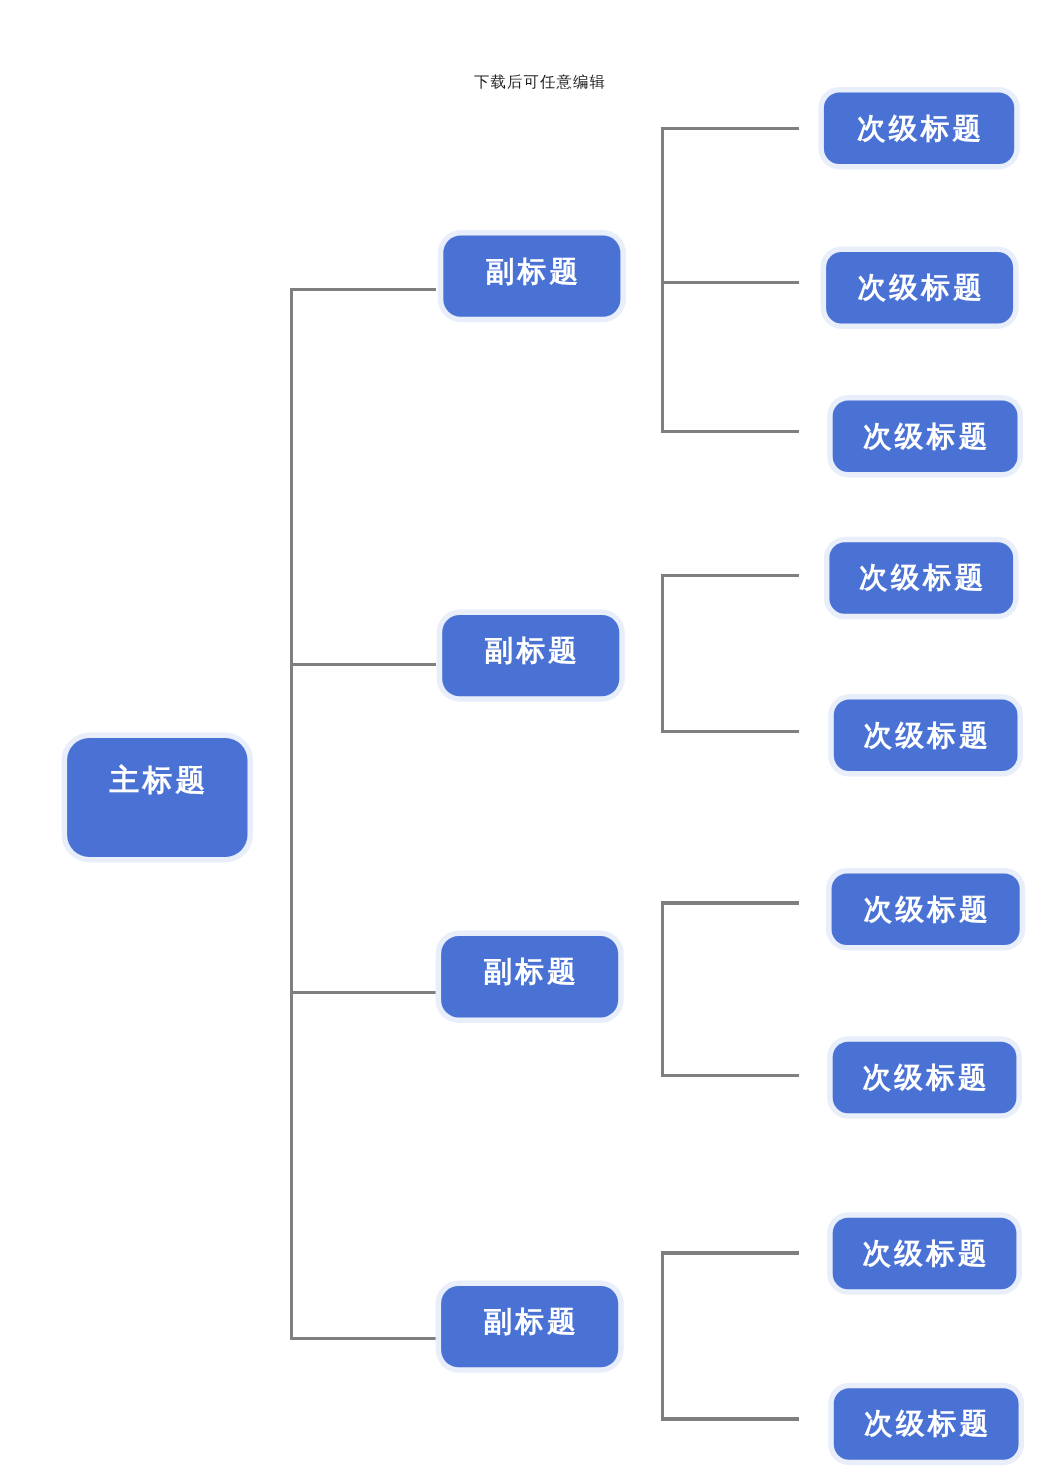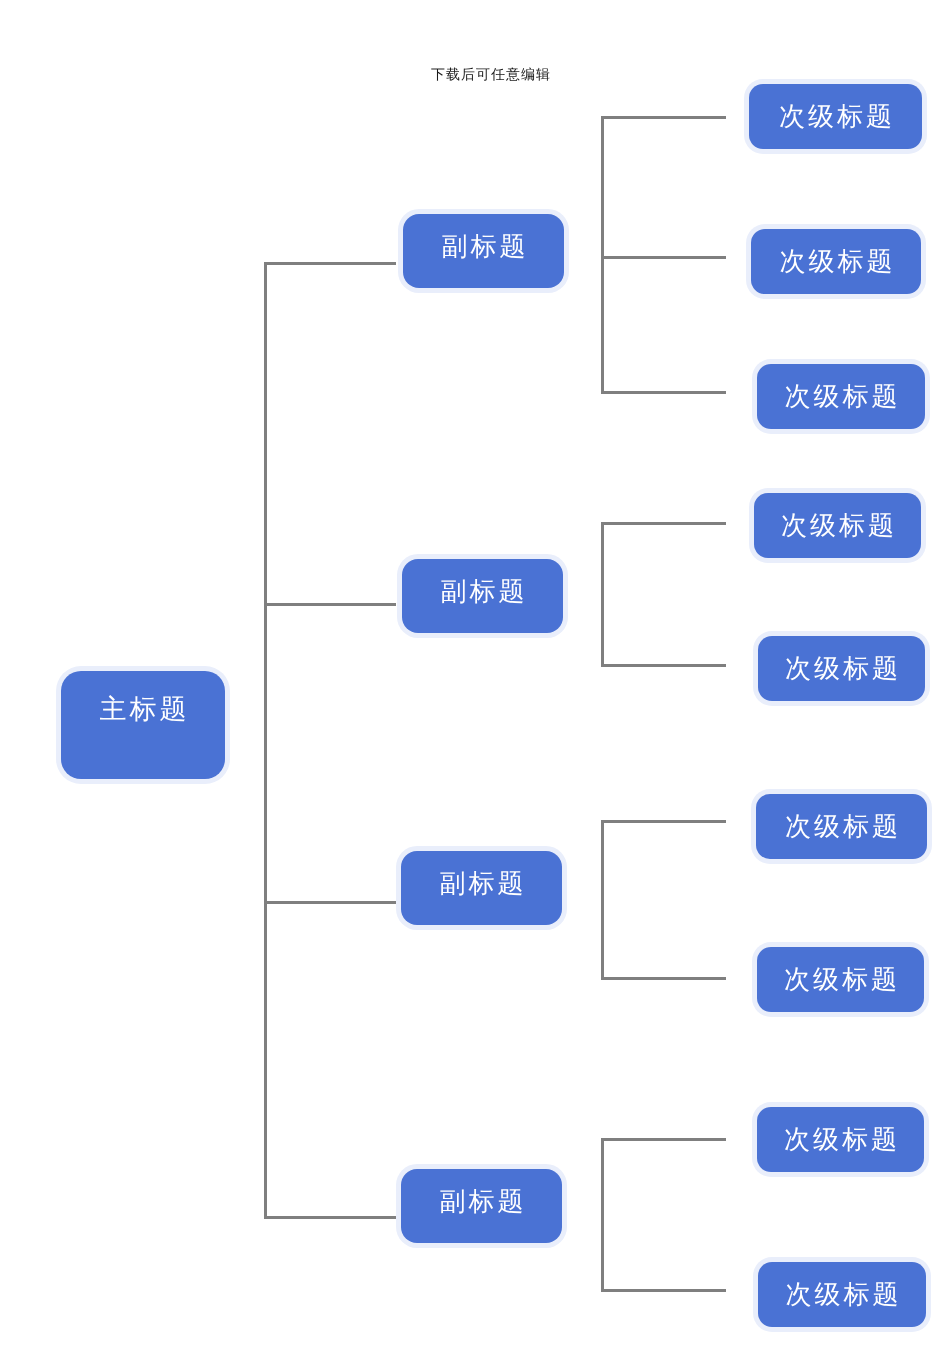--- a/index.html
+++ b/index.html
@@ -44,21 +44,21 @@
     stroke: var(--connector);
     stroke-width: 3;
   }
   .node {
     position: absolute;
     display: flex;
     align-items: center;
     justify-content: center;
     background: var(--node-fill);
     color: var(--node-text);
-    font-weight: normal;
+    font-weight: bold;
     font-size: 26px;
     letter-spacing: 3px;
     text-indent: 3px;
     box-shadow: 0 0 0 5px var(--node-halo);
     cursor: default;
     white-space: nowrap;
   }
   .node.root {
     border-radius: 20px;
     font-size: 27px;

